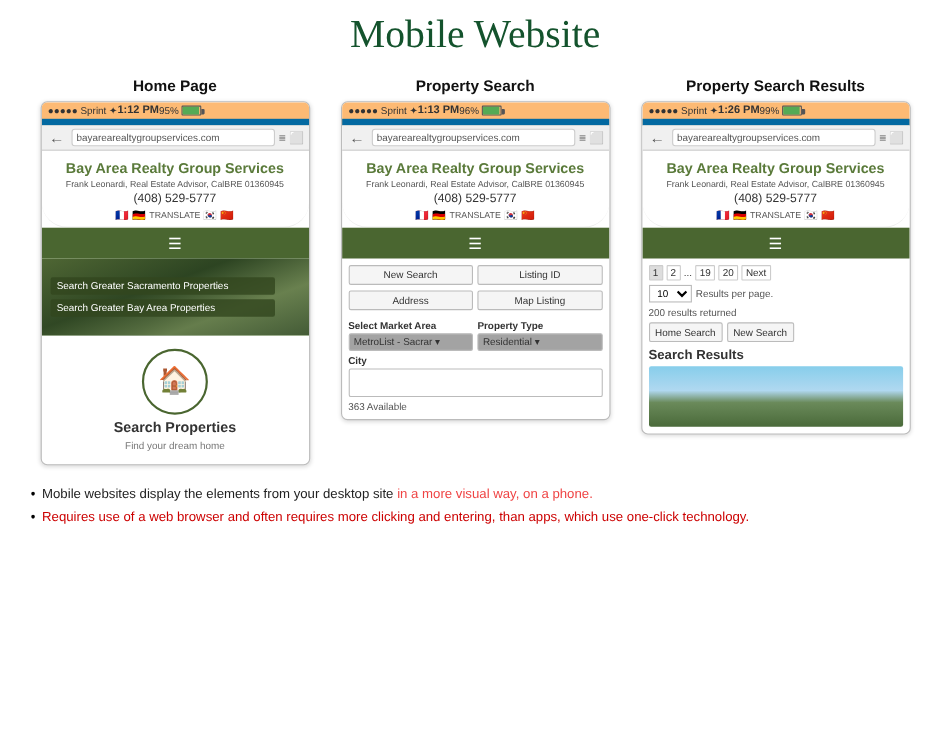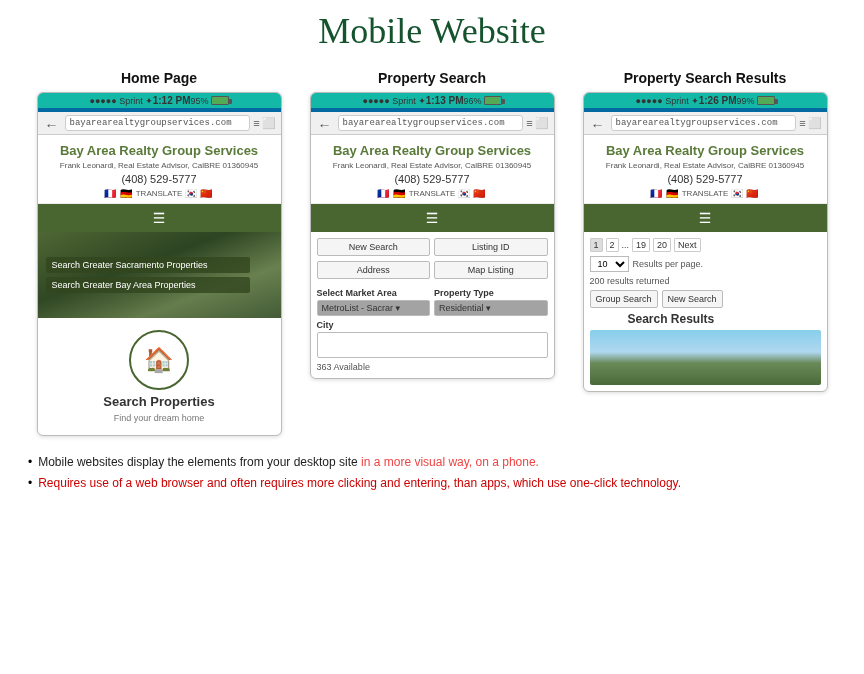--- a/index.html
+++ b/index.html
@@ -46,27 +46,27 @@
       border-radius: 6px;
       overflow: hidden;
       width: 245px;
       background: #fff;
       box-shadow: 0 1px 4px rgba(0,0,0,0.15);
     }
 
     
     .status-bar {
       display: flex;
-      justify-content: center;
-      align-items: center;
-      background: #14b8a6;
+      justify-content: flex-start;
+      align-items: center;
+      background: #fdba74;
       padding: 2px 6px;
       font-size: 9px;
       color: #333;
-      border-bottom: 4px solid #0369a1;
+      border-bottom: 6px solid #0369a1;
     }
     .status-left { font-size: 9px; }
     .status-time { font-size: 10px; font-weight: bold; }
     .status-right { font-size: 9px; display: flex; align-items: center; gap: 2px; }
     .battery-icon {
       display: inline-block;
       width: 18px; height: 9px;
       border: 1px solid #555;
       border-radius: 1px;
       position: relative;
@@ -104,33 +104,33 @@
     .browser-url {
       flex: 1;
       background: #fff;
       border: 1px solid #ccc;
       border-radius: 3px;
       font-size: 9px;
       color: #555;
       padding: 2px 4px;
       overflow: hidden;
       white-space: nowrap;
-      font-family: Liberation Mono, monospace;
     }
     .browser-icons {
       display: flex;
       gap: 2px;
       font-size: 11px;
       color: #555;
     }
 
     .site-header {
       text-align: center;
       padding: 8px 6px 4px;
       border-bottom: 1px solid #eee;
+      border-radius: 23px;
     }
     .site-name {
       font-size: 13px;
       font-weight: bold;
       color: #5a7a3a;
       line-height: 1.2;
     }
     .site-sub {
       font-size: 8px;
       color: #555;
@@ -161,21 +161,21 @@
       align-items: center;
     }
     .hamburger {
       color: #fff;
       font-size: 14px;
     }
 
     
     .hero-img {
       width: 100%;
-      height: 86px;
+      height: 70px;
       background: linear-gradient(135deg, #6a8a4a 0%, #3a5a2a 50%, #7a9a5a 100%);
       display: flex;
       flex-direction: column;
       justify-content: center;
       align-items: flex-start;
       padding: 6px 8px;
       gap: 4px;
       position: relative;
       overflow: hidden;
     }
@@ -332,21 +332,20 @@
       padding: 3px 5px;
       border-radius: 2px;
       color: #333;
     }
     .search-results-title {
       font-size: 12px;
       font-weight: bold;
       color: #333;
       margin-top: 4px;
       margin-bottom: 4px;
-      margin-left: 38px;
     }
     .result-img {
       width: 100%;
       height: 55px;
       background: linear-gradient(180deg, #87ceeb 0%, #b0d8f0 40%, #6a8a5a 60%, #4a6a3a 100%);
       border-radius: 2px;
     }
 
     
     .notes-section {
@@ -527,21 +526,21 @@
           <span class="page-num">Next</span>
         </div>
         <div class="results-info">
           <select class="per-page-select">
             <option>10</option>
           </select>
           <span>Results per page.</span>
         </div>
         <div class="results-count">200 results returned</div>
         <div class="search-actions" style="margin-top:4px;">
-          <div class="action-btn">Group Search</div>
+          <div class="action-btn">Home Search</div>
           <div class="action-btn">New Search</div>
         </div>
         <div class="search-results-title">Search Results</div>
         <div class="result-img"></div>
       </div>
     </div>
   </div>
 
 </div>
 

